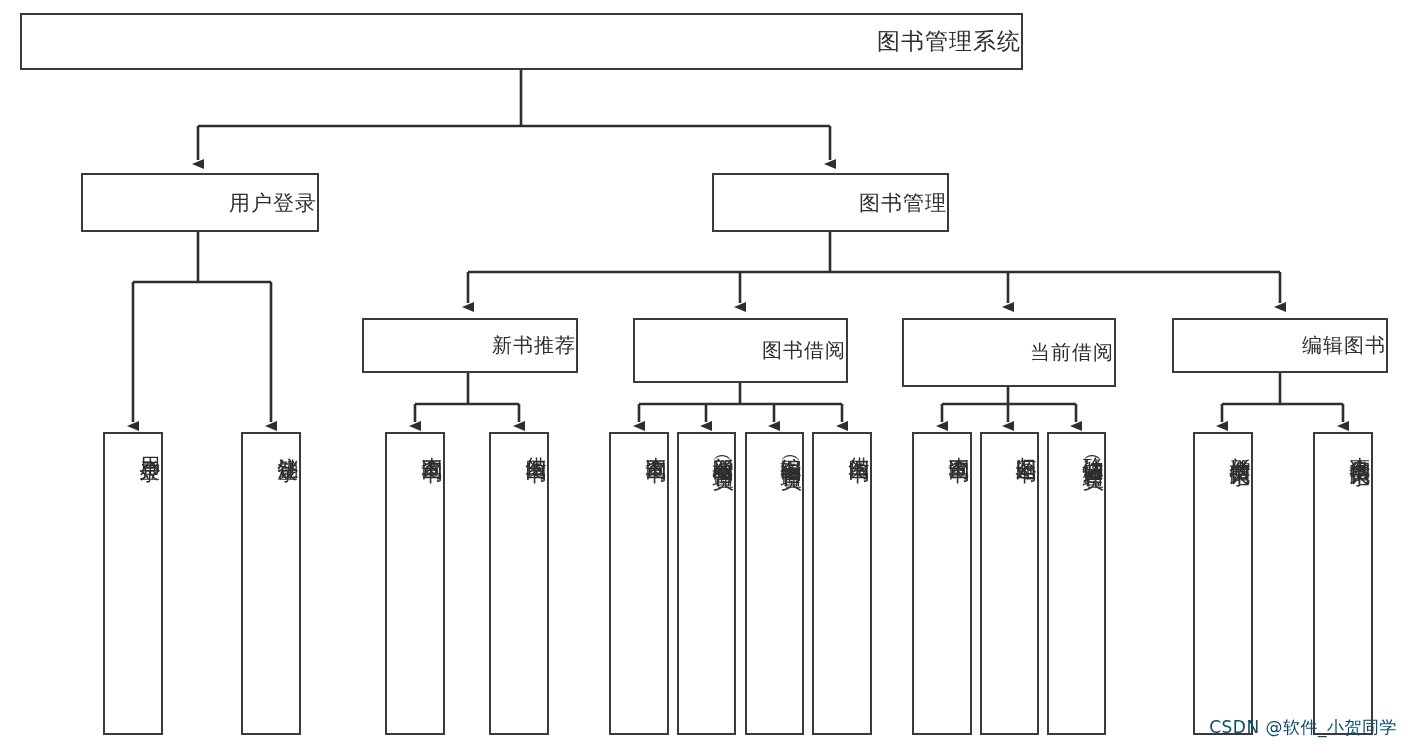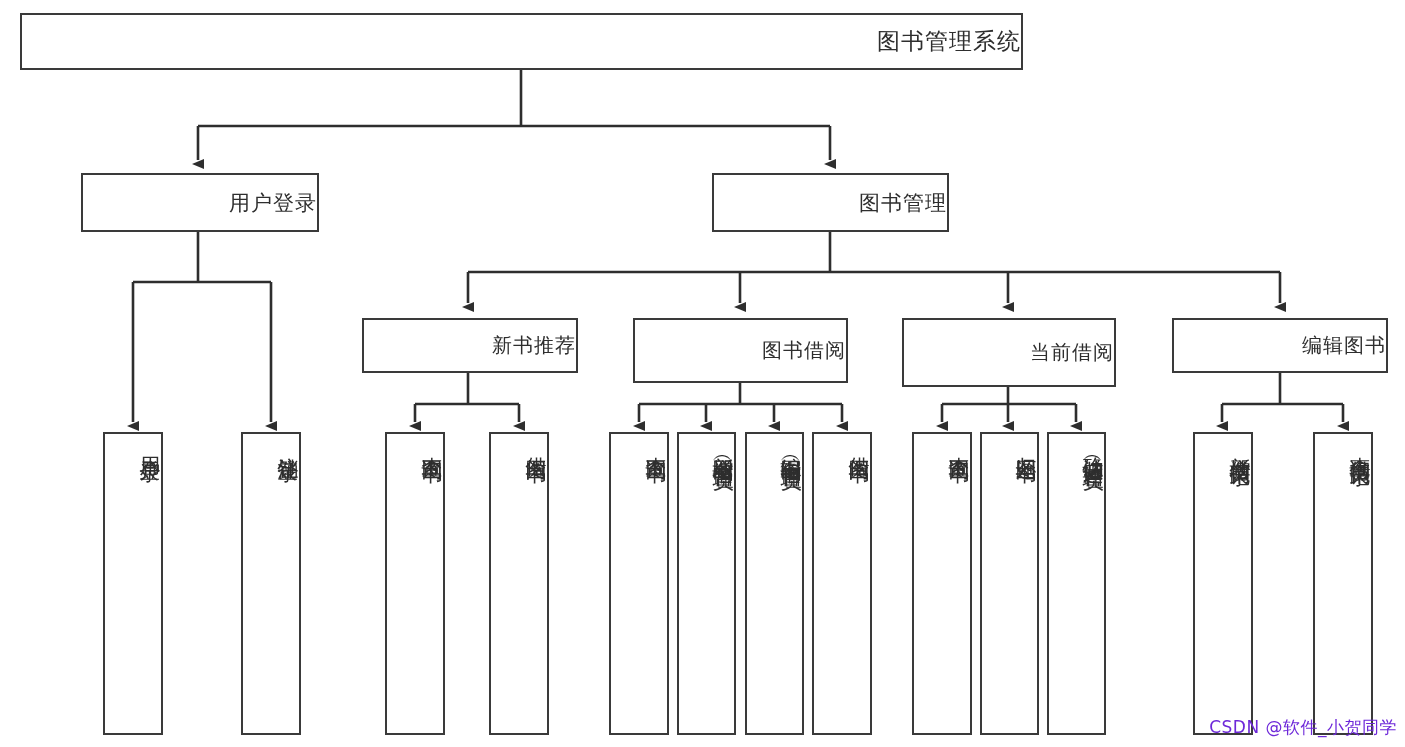--- a/index.html
+++ b/index.html
@@ -58,21 +58,21 @@
     line-height: 1.12;
     letter-spacing: 2px;
     white-space: nowrap;
     text-align: left;
   }
   .watermark {
     position: absolute;
     right: 8px;
     bottom: 8px;
     font-size: 17px;
-    color: #6d28d9;
+    color: #0c4a6e;
     letter-spacing: 0.5px;
     z-index: 3;
     white-space: nowrap;
   }
 </style>
 </head>
 <body>
 
 <div id="canvas">
 

